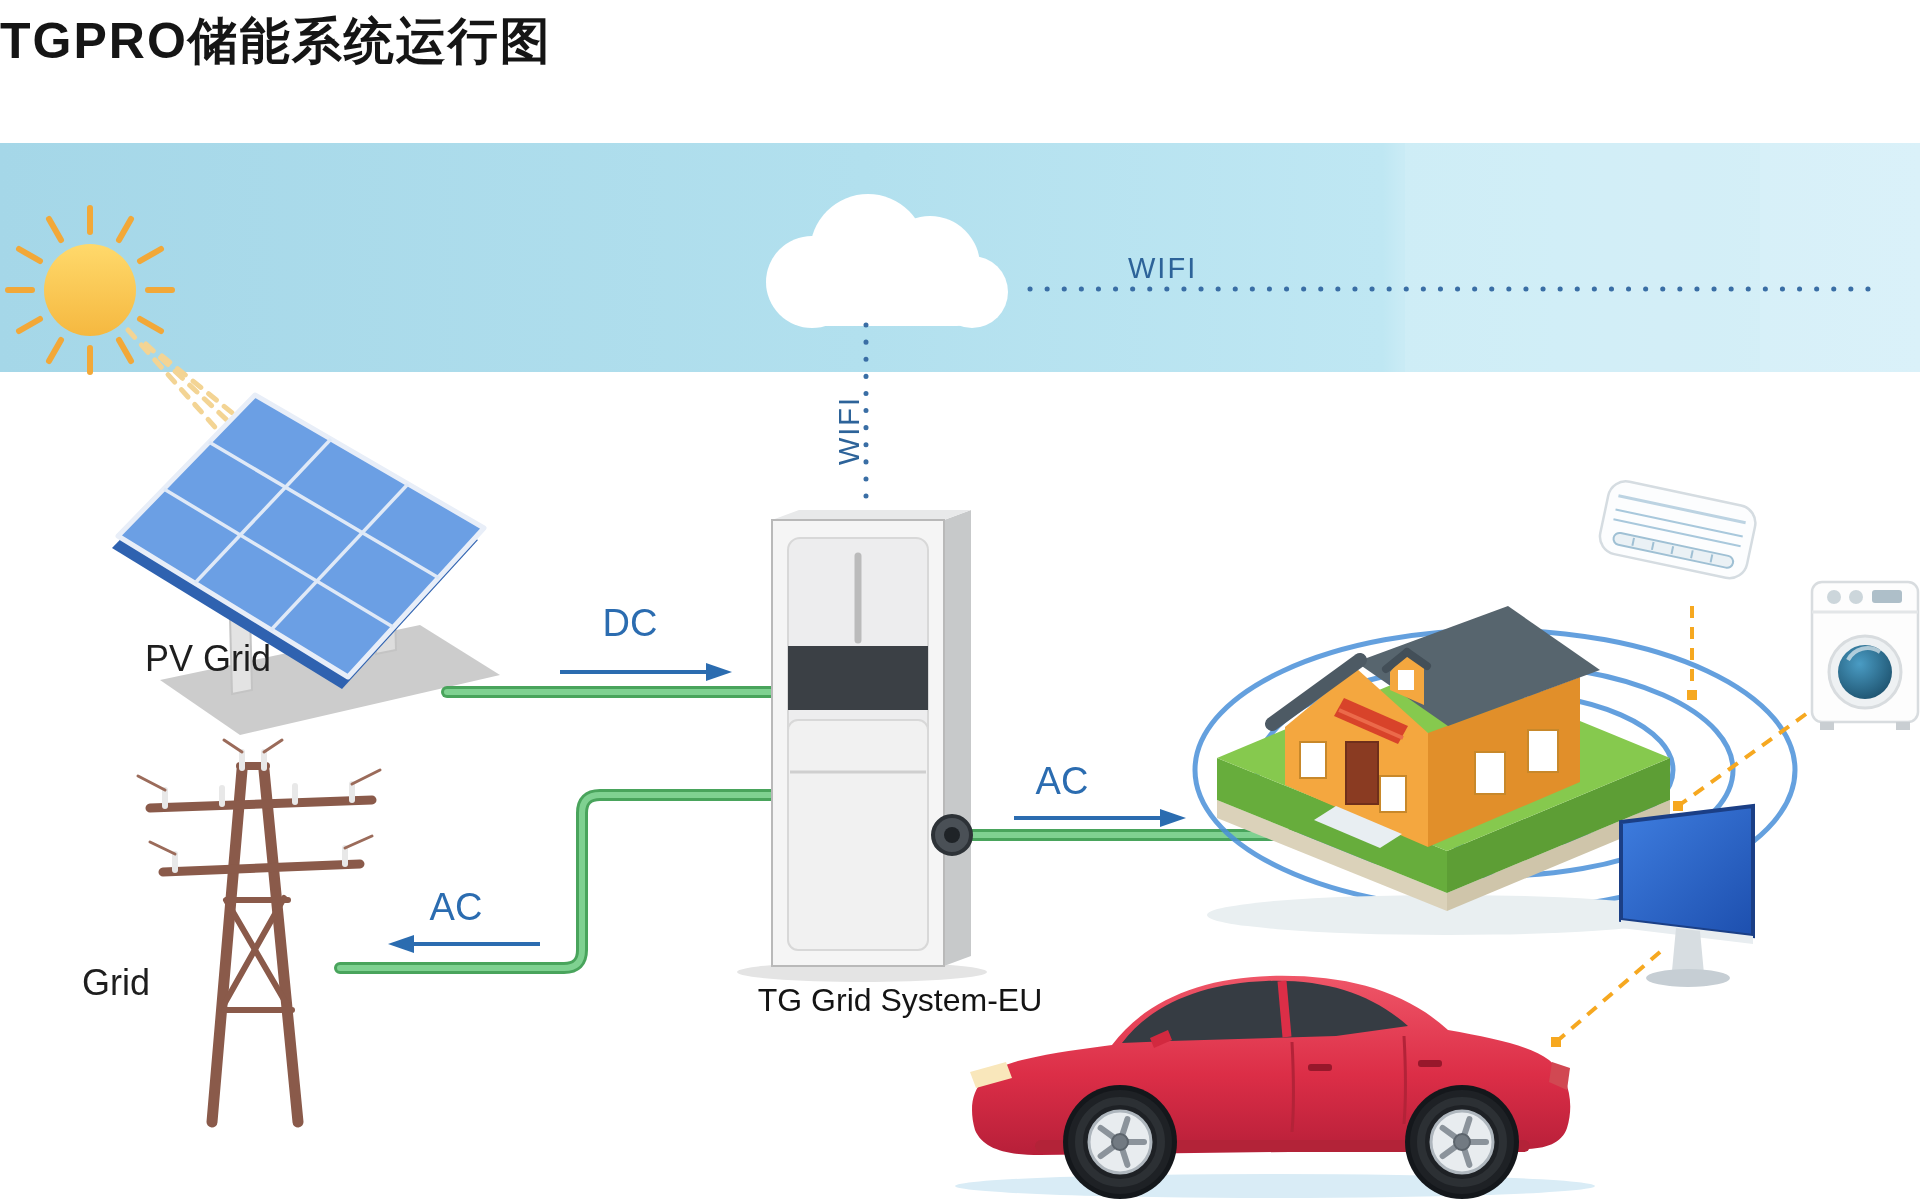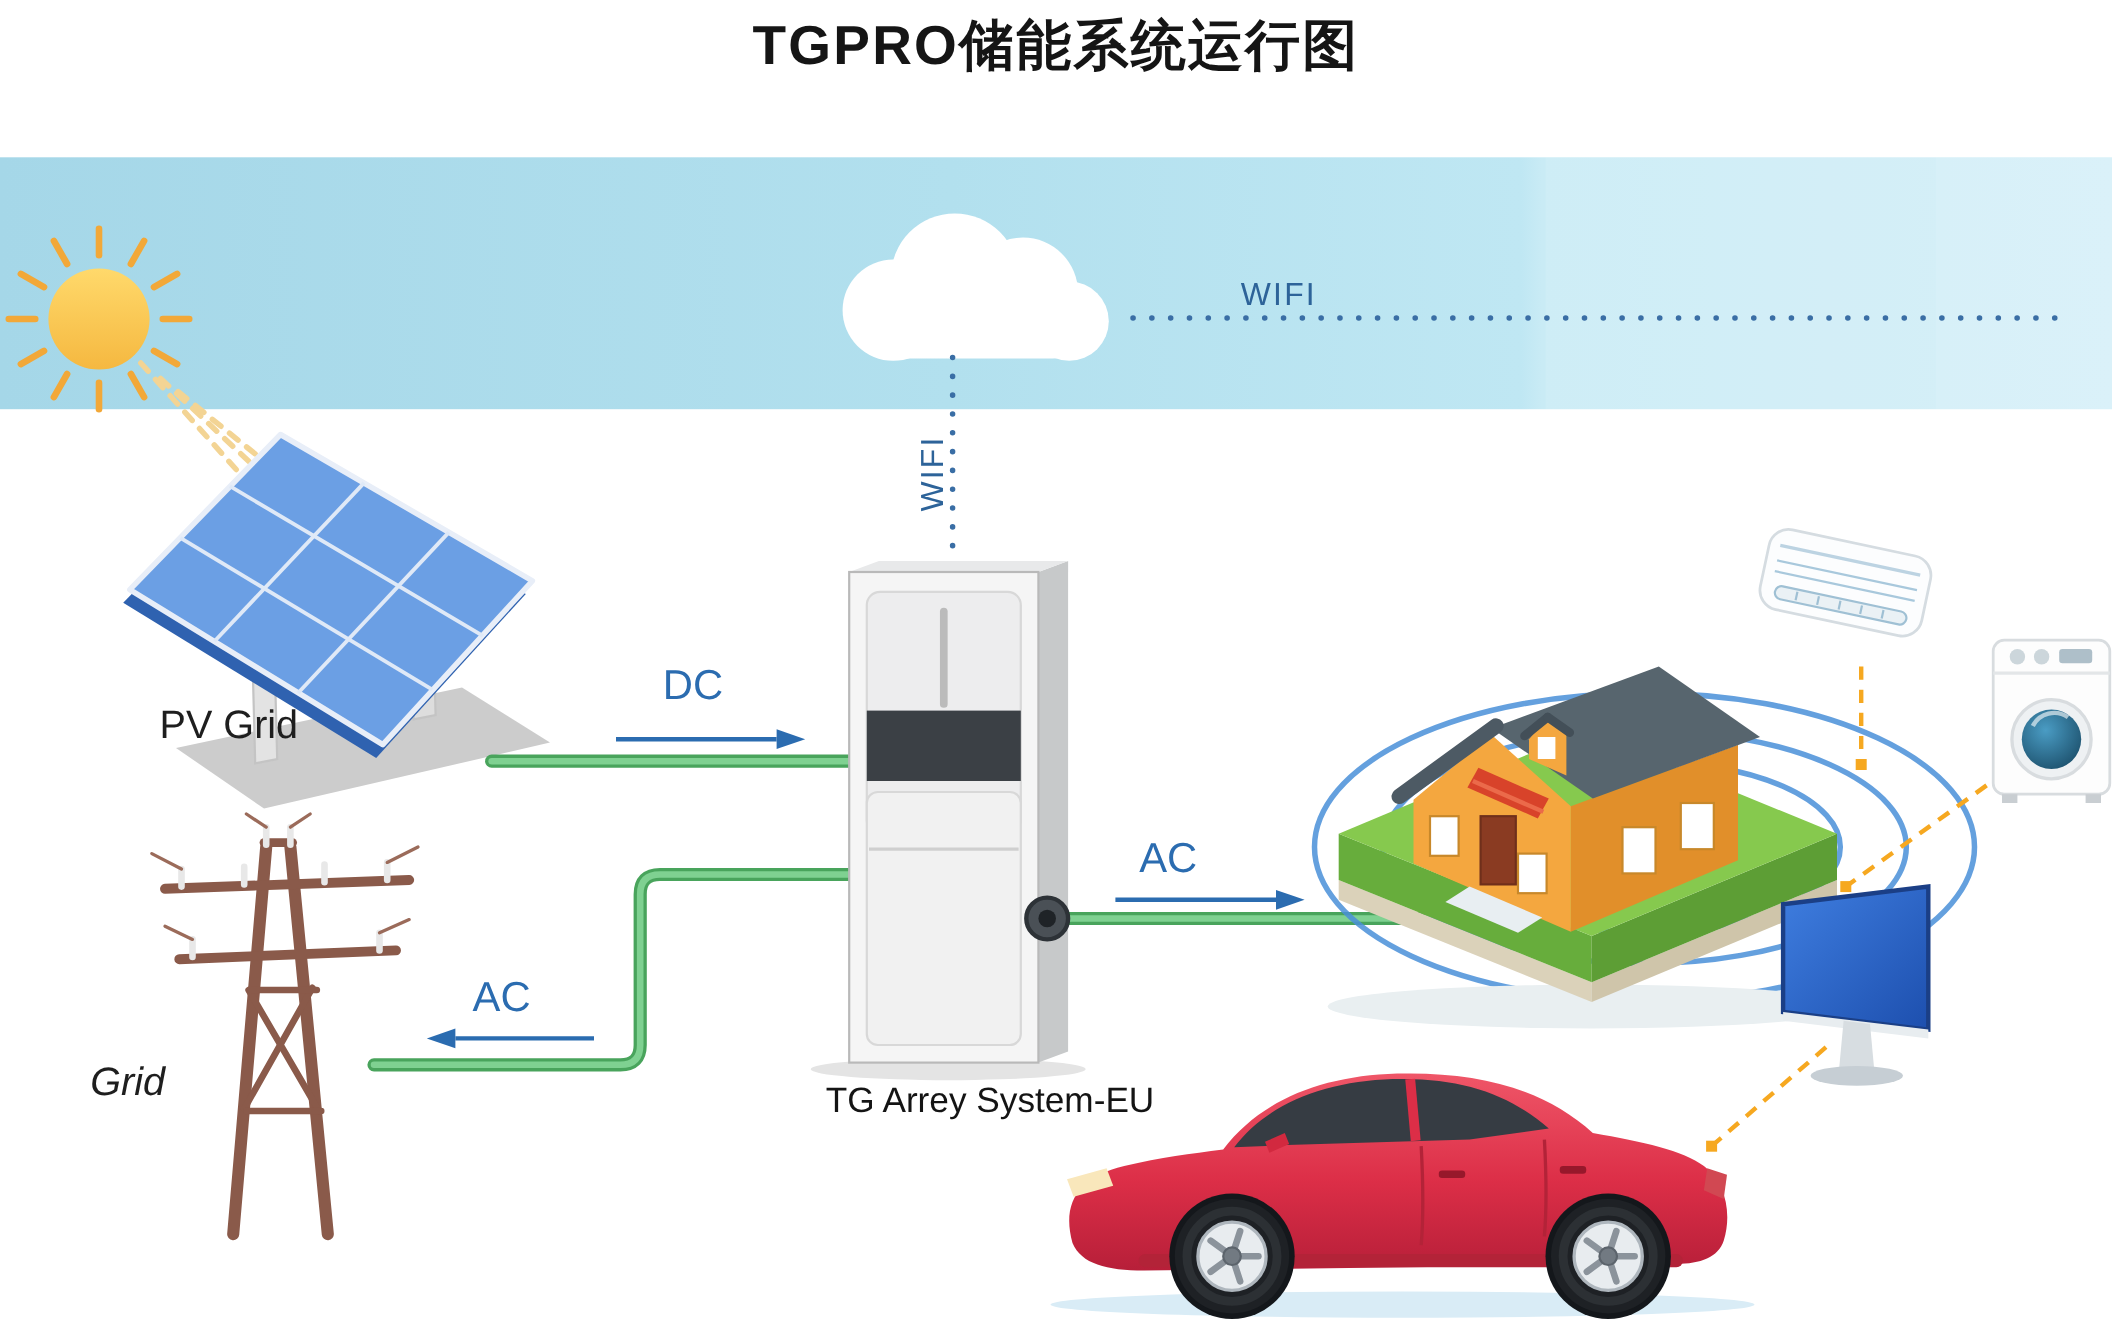--- a/index.html
+++ b/index.html
@@ -1,31 +1,31 @@
 <!DOCTYPE html>
 <html><head>
 <meta charset="utf-8">
 <style>
   html,body{margin:0;padding:0;background:#ffffff;}
   .canvas{position:relative;width:1920px;height:1200px;overflow:hidden;background:#ffffff;
           font-family:"Liberation Sans",sans-serif;}
   .scene{position:absolute;left:0;top:0;width:1920px;height:1200px;}
   .lbl{position:absolute;font-family:"Liberation Sans",sans-serif;white-space:nowrap;}
-  .title{top:8px;left:0;width:1920px;text-align:center;font-size:50px;font-weight:600;
+  .title{top:8px;left:0;width:1920px;text-align:left;font-size:50px;font-weight:600;
          color:#151515;letter-spacing:2px;}
   .wifi-label{color:#2d6399;font-size:29px;letter-spacing:2px;}
   .wifi-side{left:799px;top:414px;width:100px;text-align:center;transform:rotate(-90deg);}
   .wifi-top{left:1128px;top:252px;}
   .flow-label{color:#2b6cb0;font-size:38px;}
   .dc-label{left:570px;top:602px;width:120px;text-align:center;}
   .ac-house-label{left:1002px;top:760px;width:120px;text-align:center;}
   .ac-grid-label{left:396px;top:886px;width:120px;text-align:center;}
   .node-label{color:#1e1e1e;font-size:36px;}
   .pv-label{left:145px;top:638px;}
-  .grid-label{left:82px;top:962px;font-style:italic;}
+  .grid-label{left:82px;top:962px;}
   .cab-label{left:660px;top:982px;width:480px;text-align:center;color:#141414;font-size:32px;}
 </style>
 </head>
 <body>
 
 <div class="canvas">
 
   <svg class="scene" viewBox="0 0 1920 1200">
     <defs>
       <linearGradient id="skyGrad" x1="0" y1="0" x2="1" y2="0">
@@ -296,15 +296,15 @@
   </svg>
 
   <div class="lbl title">TGPRO储能系统运行图</div>
   <div class="lbl wifi-label wifi-top">WIFI</div>
   <div class="lbl wifi-label wifi-side">WIFI</div>
   <div class="lbl flow-label dc-label">DC</div>
   <div class="lbl flow-label ac-house-label">AC</div>
   <div class="lbl flow-label ac-grid-label">AC</div>
   <div class="lbl node-label pv-label">PV Grid</div>
   <div class="lbl node-label grid-label">Grid</div>
-  <div class="lbl cab-label">TG Arrey System-EU</div>
+  <div class="lbl cab-label">TG Grid System-EU</div>
 
 </div>
 
 </body></html>

